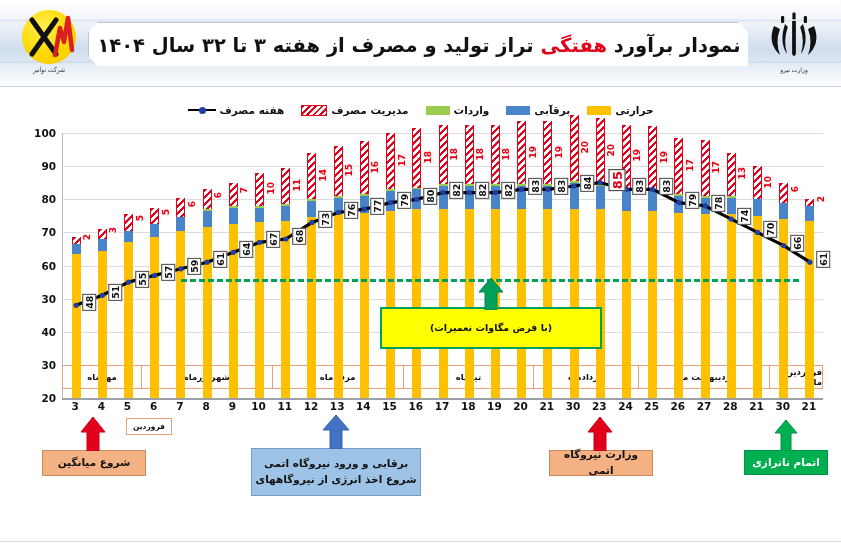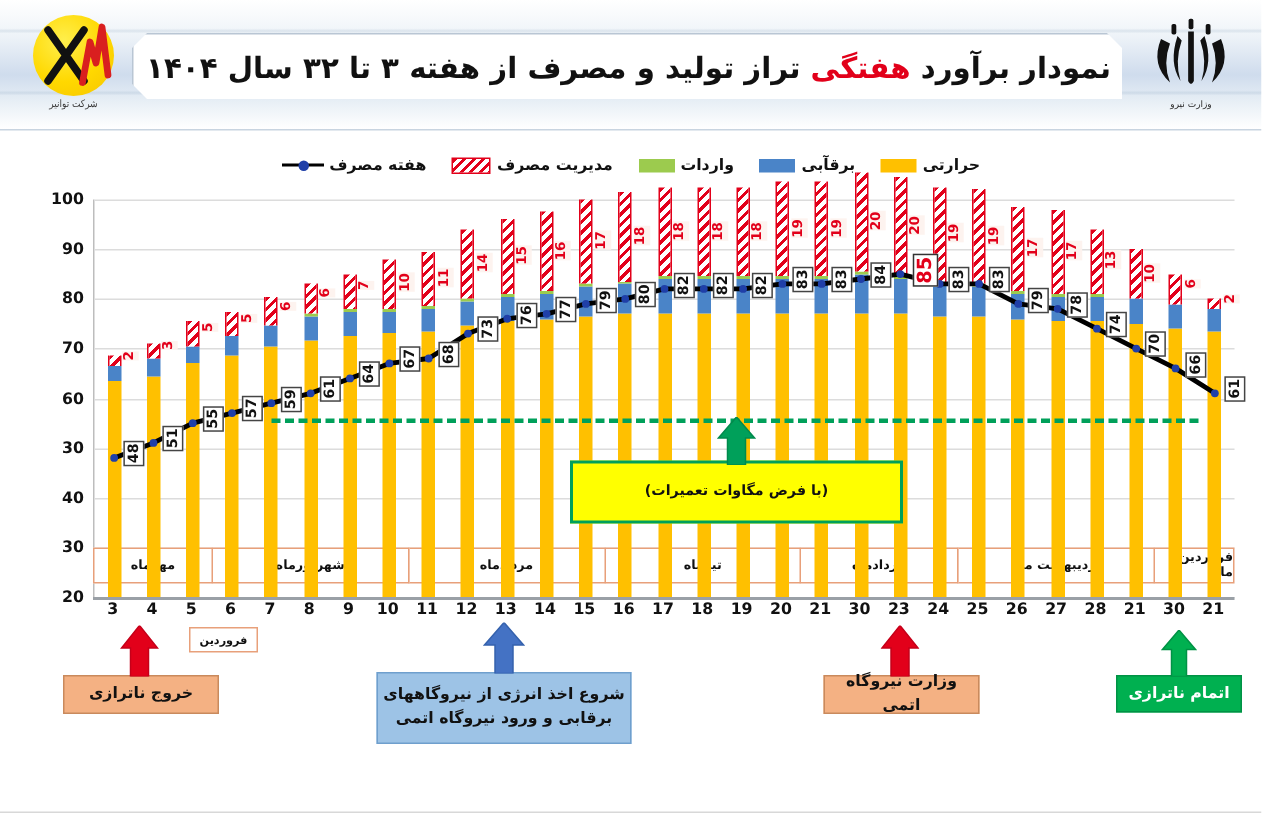--- a/index.html
+++ b/index.html
@@ -549,31 +549,31 @@
 </div>
 <div class="arrow" style="left:478px;top:278px;">
   <svg width="26" height="32" viewBox="0 0 26 32">
     <path d="M13 0 L25 14 L19 14 L19 32 L7 32 L7 14 L1 14 Z" fill="#00a05a" stroke="#008a4d" stroke-width="1"></path>
   </svg>
 </div>
 
 <div id="note-farvardin">فروردین</div>
 
 <div class="callout co-orange" style="left:42px;top:450px;width:104px;height:26px;font-size:10.5px;">
-  <span>خروج ناترازی</span>
+  <span>شروع میانگین</span>
 </div>
 <div class="arrow" style="left:80px;top:417px;">
   <svg width="26" height="34" viewBox="0 0 26 34">
     <path d="M13 0 L25 15 L19 15 L19 34 L7 34 L7 15 L1 15 Z" fill="#e2001a" stroke="#c5001a" stroke-width="1"></path>
   </svg>
 </div>
 
 <div class="callout co-blue" style="left:251px;top:448px;width:170px;height:48px;font-size:10.5px;flex-direction:column;">
+  <span>برقابی و ورود نیروگاه اتمی</span>
   <span>شروع اخذ انرژی از نیروگاههای</span>
-  <span>برقابی و ورود نیروگاه اتمی</span>
 </div>
 <div class="arrow" style="left:322px;top:415px;">
   <svg width="28" height="34" viewBox="0 0 28 34">
     <path d="M14 0 L27 15 L20 15 L20 34 L8 34 L8 15 L1 15 Z" fill="#4472c4" stroke="#3562ad" stroke-width="1"></path>
   </svg>
 </div>
 
 <div class="callout co-orange" style="left:549px;top:450px;width:104px;height:26px;font-size:10.5px;">
   <span>وزارت نیروگاه اتمی</span>
 </div>

